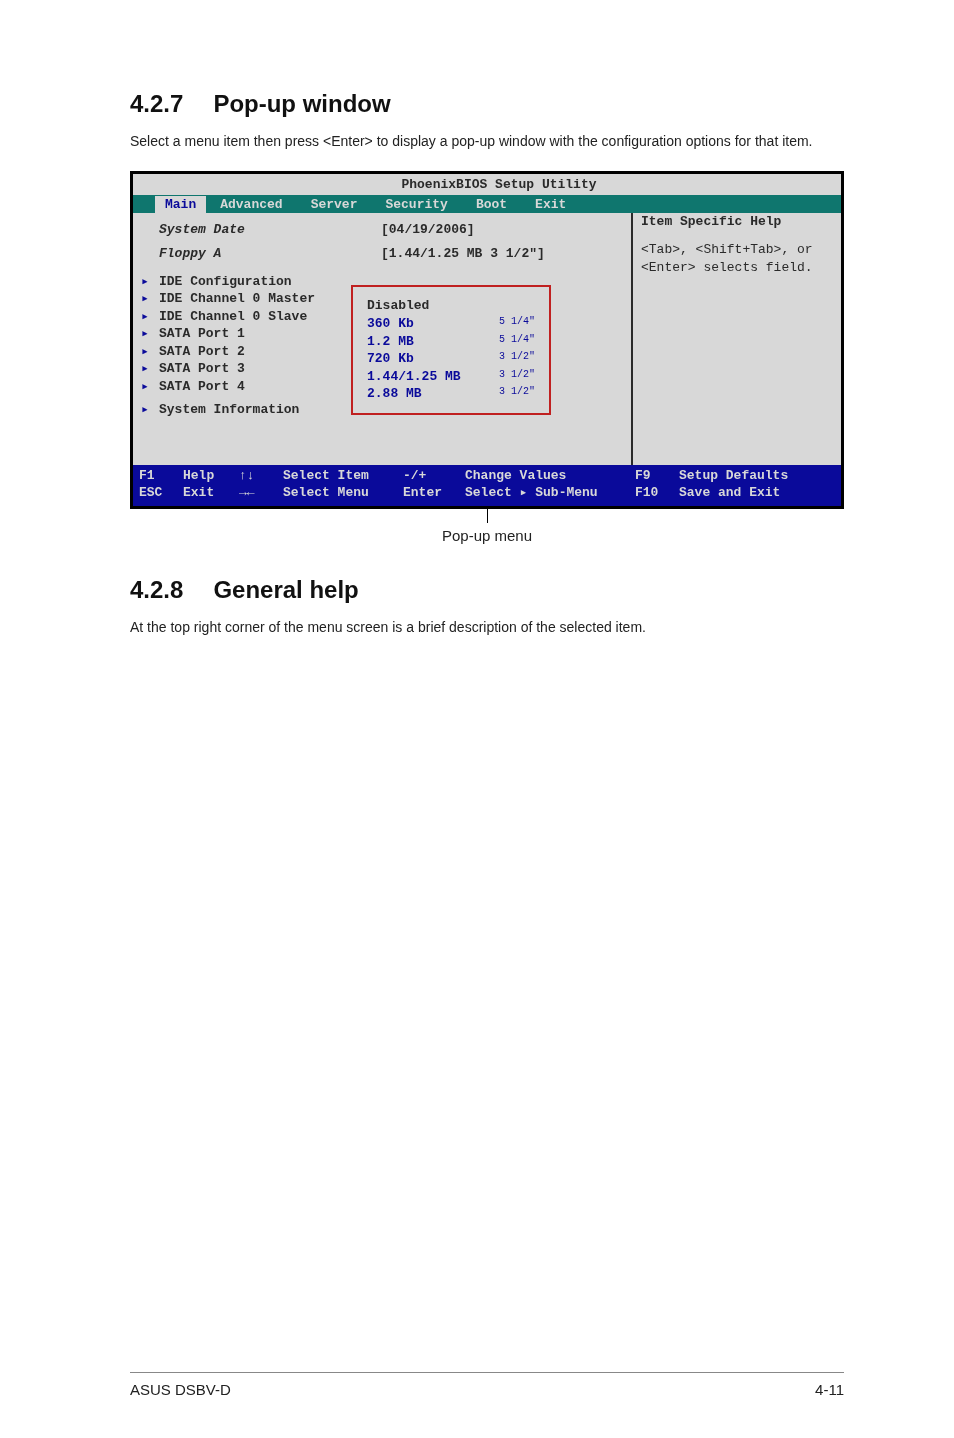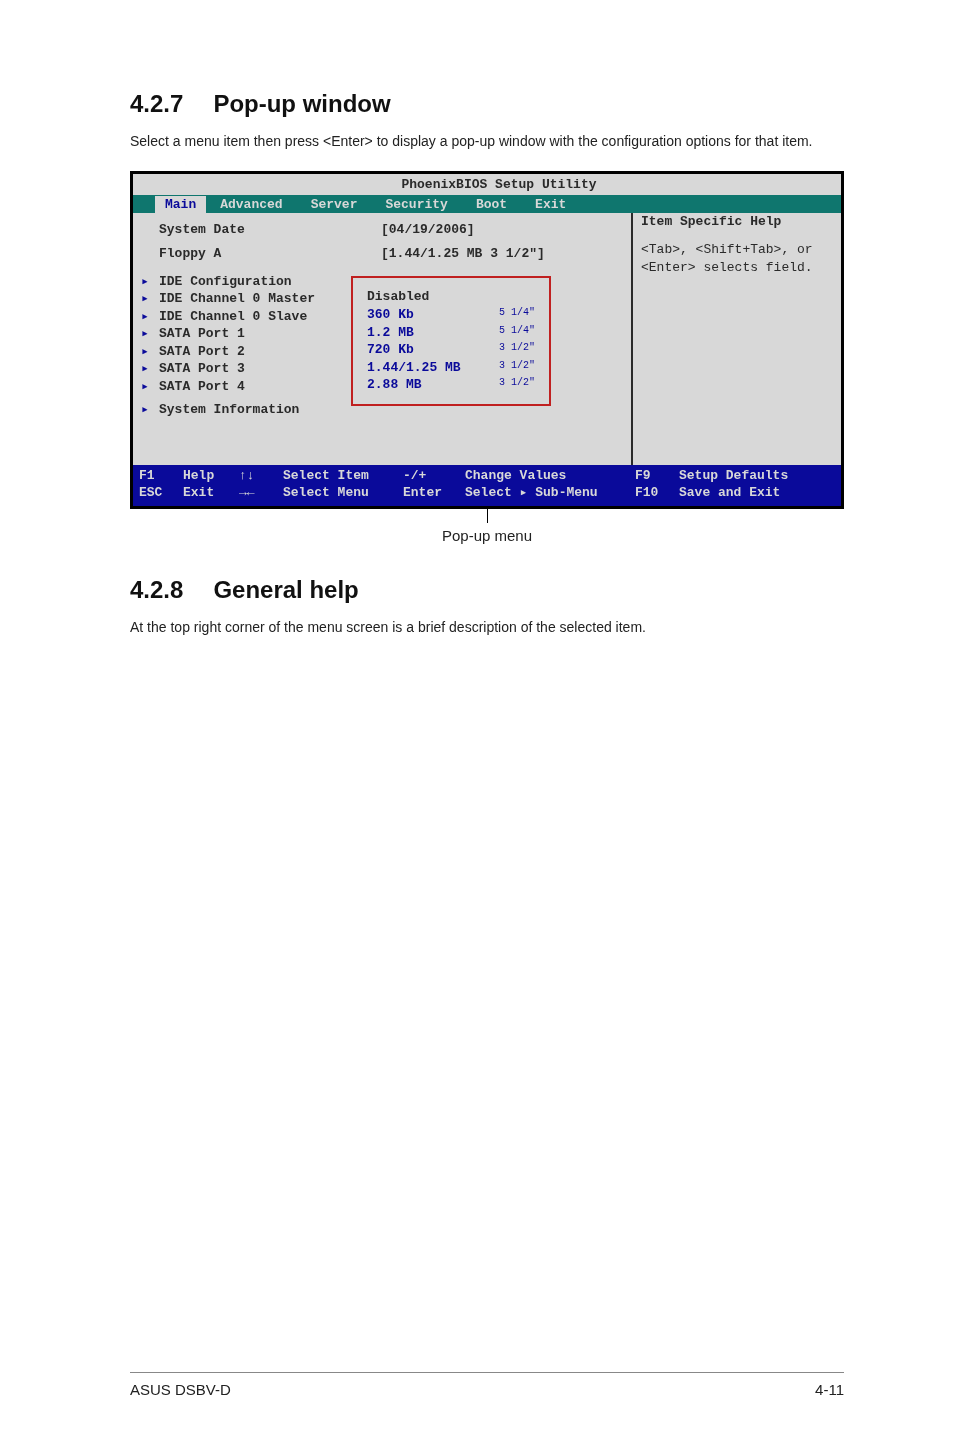--- a/index.html
+++ b/index.html
@@ -13,28 +13,28 @@
   .bios-title { text-align: center; padding: 2px 0; color: #2a2a2a; margin-left: 24px; }
   .tabbar { background: #0f766e; color: #d8d8d8; display: flex; align-items: center; padding: 0 22px; height: 18px; }
   .tabbar .tab { padding: 0 14px; }
   .tabbar .tab.active { background: #d8d8d8; color: #0a0a9a; padding: 0 10px; }
 
   .bios-body { display: flex; }
   .bios-left { flex: 1 1 auto; padding: 8px 14px 16px 8px; position: relative; }
   .bios-right { width: 210px; border-left: 2px solid #2a2a2a; padding: 0 8px; }
 
   .kv-row { display: flex; }
-  .kv-label { width: 240px; padding-left: 18px; }
+  .kv-label { width: 240px; padding-left: 18px; font-style: italic; }
   .kv-value { }
 
   .submenu-list { margin-top: 10px; }
   .submenu-item { padding-left: 0; display: flex; align-items: center; }
   .arrow-icon { color: #0a0a9a; width: 18px; display: inline-block; }
 
-  .popup { position: absolute; left: 218px; top: 63px; border: 2px solid #c02020; background: #d8d8d8; padding: 10px 14px; width: 200px; }
+  .popup { position: absolute; left: 218px; top: 72px; border: 2px solid #c02020; background: #d8d8d8; padding: 10px 14px; width: 200px; }
   .popup-row { display: flex; justify-content: space-between; }
   .popup-row .opt { color: #0a0a9a; }
   .popup-row .meta { color: #0a0a9a; font-weight: normal; font-size: 10px; }
   .popup-row.dis .opt { color: #2a2a2a; }
 
   .footbar { background: #0a0a9a; color: #d8d8d8; padding: 2px 6px 4px 6px; display: grid; grid-template-columns: 44px 56px 44px 120px 62px 170px 44px 1fr; row-gap: 0; font-family: "Courier New", monospace; font-size: 13px; font-weight: bold; }
   .footbar span.arrow { color: #d8d8d8; }
   .footbar .submark { color: #d8d8d8; }
 
   .caption { text-align: center; font-size: 15px; color: #222; margin: 4px 0 32px 0; }

